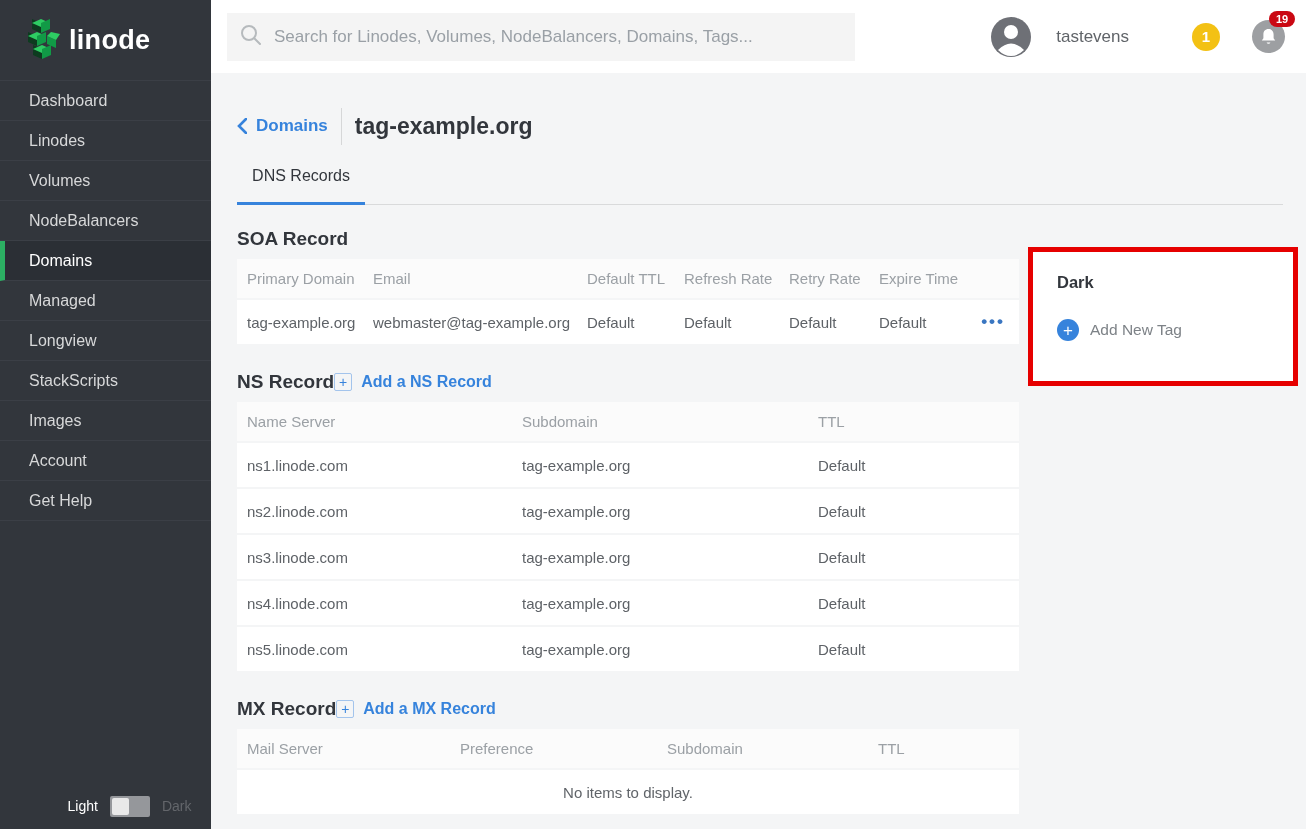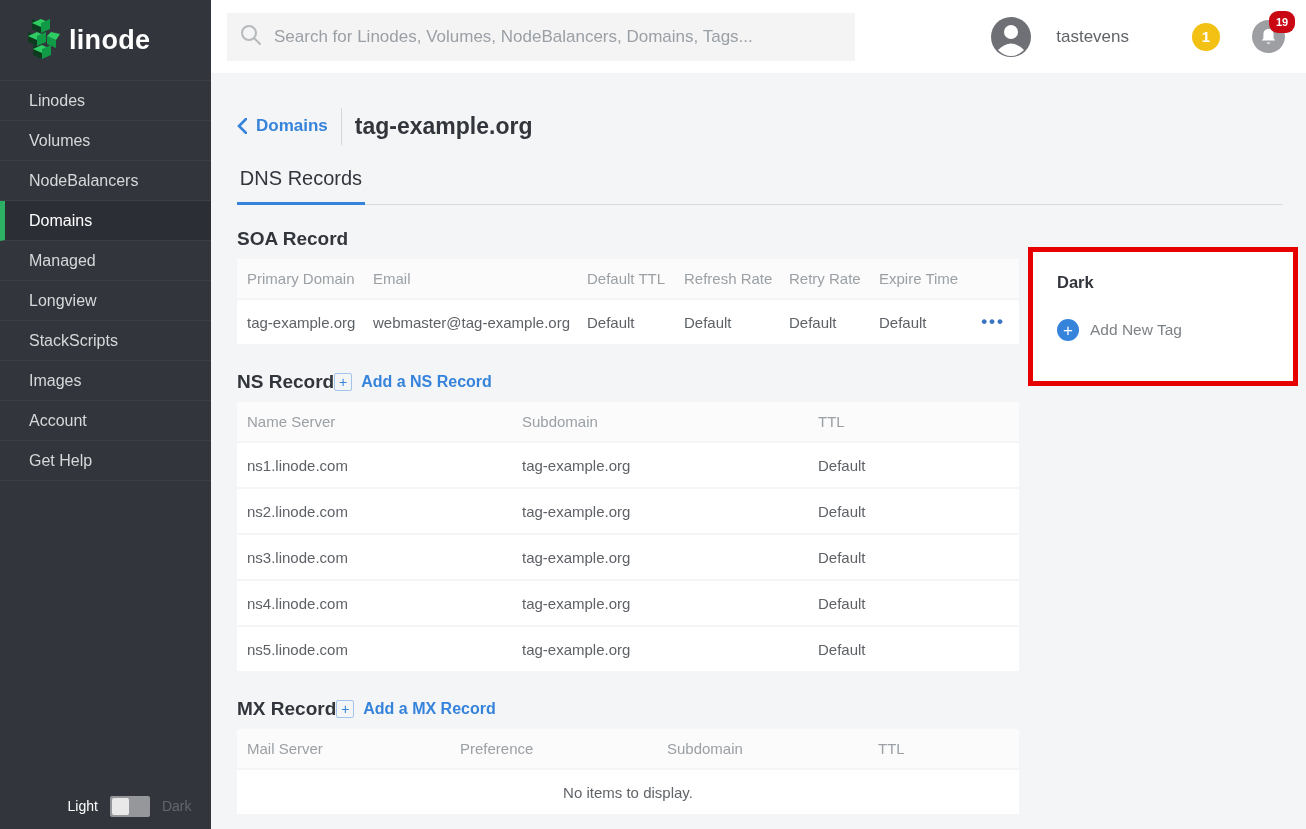--- a/index.html
+++ b/index.html
@@ -28,29 +28,29 @@
   .create-btn { margin-left:25px; width:127px; height:45px; background:#3683dc; color:#fff; font-size:17px; font-weight:700; display:flex; align-items:center; justify-content:center; gap:11px; border:none; cursor:pointer; font-family:inherit; }
   .searchbar { margin-left:16px; width:628px; height:48px; background:#f4f4f4; display:flex; align-items:center; padding-left:13px; gap:12px; }
   .searchbar input { flex:1; border:none; background:transparent; outline:none; font-size:17px; color:#454b54; font-family:inherit; height:100%; }
   .searchbar input::placeholder { color:#9aa0a6; }
   .user-area { margin-left:auto; display:flex; align-items:center; padding-right:21px; }
   .avatar { width:40px; height:40px; border-radius:50%; background:#6e7076; display:flex; align-items:center; justify-content:center; cursor:pointer; }
   .username { margin-left:25px; font-size:17px; color:#606469; cursor:pointer; }
   .count-badge { margin-left:63px; width:28px; height:28px; border-radius:50%; background:#f3c114; color:#ffffff; font-size:15px; font-weight:700; display:flex; align-items:center; justify-content:center; cursor:pointer; }
   .bell-wrap { position:relative; margin-left:32px; cursor:pointer; }
   .bell-circle { width:33px; height:33px; border-radius:50%; background:#9d9fa2; display:flex; align-items:center; justify-content:center; }
-  .notif-badge { position:absolute; top:-9px; right:-10px; min-width:26px; height:22px; padding:0 6px; border-radius:9px; background:#ca0813; color:#fff; font-size:11px; font-weight:700; display:flex; align-items:center; justify-content:center; }
+  .notif-badge { position:absolute; top:-9px; right:-10px; min-width:26px; height:16px; padding:0 6px; border-radius:9px; background:#ca0813; color:#fff; font-size:11px; font-weight:700; display:flex; align-items:center; justify-content:center; }
   
   .main { position:absolute; left:211px; top:73px; width:1095px; height:756px; }
   .breadcrumb-row { display:flex; align-items:center; margin:33px 0 0 26px; height:40px; }
   .back-link { display:flex; align-items:center; gap:9px; color:#3683dc; font-size:17px; font-weight:700; cursor:pointer; }
   .crumb-divider { width:1px; height:37px; background:#d6d7d8; margin:0 13px; }
   .page-title { font-size:23px; font-weight:700; color:#32363c; }
   .tabs { margin:18px 0 0 26px; width:1046px; border-bottom:1px solid #d9dadb; height:41px; position:relative; }
-  .tab { display:inline-flex; width:128px; height:41px; align-items:flex-start; justify-content:center; font-size:20px; color:#32363c; cursor:pointer; padding-top:3px; }
+  .tab { display:inline-flex; width:128px; height:41px; align-items:flex-start; justify-content:center; font-size:16px; color:#32363c; cursor:pointer; padding-top:3px; }
   .tab.active { border-bottom:3px solid #3683dc; }
   .content { display:flex; margin:20px 0 0 26px; align-items:flex-start; }
   .records-col { width:782px; }
   .section { margin-bottom:0; }
   .section + .section { margin-top:22px; }
   .section-head { display:flex; justify-content:flex-start; align-items:center; height:28px; margin-bottom:6px; }
   .section-head h2 { font-size:19px; font-weight:700; color:#32363c; }
   .add-link { display:flex; align-items:center; gap:9px; color:#3683dc; font-size:16px; font-weight:700; cursor:pointer; }
   .plus-square { width:18px; height:18px; border:1px solid #a3c4ec; border-radius:2px; color:#3683dc; font-size:14px; font-weight:400; display:flex; align-items:center; justify-content:center; line-height:1; }
   table { width:100%; border-collapse:separate; border-spacing:0; }
@@ -92,20 +92,21 @@
           <polygon points="13,29 22,33 31,29 22,25" fill="#2ecc63" transform="translate(0,4)"></polygon>
           <polygon points="22,33 31,29 31,39 22,43" fill="#119a46"></polygon>
           <polygon points="27,20 36,24 36,32 27,28" fill="#119a46"></polygon>
           <polygon points="27,20 36,24 40,18 31,16" fill="#2ecc63"></polygon>
         </g>
       </svg>
     </span>
     <span class="logo-text">linode</span>
   </div>
   <nav class="side-nav">
+      <div class="side-item">Dashboard</div>
       <div class="side-item">Linodes</div>
       <div class="side-item">Volumes</div>
       <div class="side-item">NodeBalancers</div>
       <div class="side-item active">Domains</div>
       <div class="side-item">Managed</div>
       <div class="side-item">Longview</div>
       <div class="side-item">StackScripts</div>
       <div class="side-item">Images</div>
       <div class="side-item">Account</div>
       <div class="side-item">Get Help</div>

